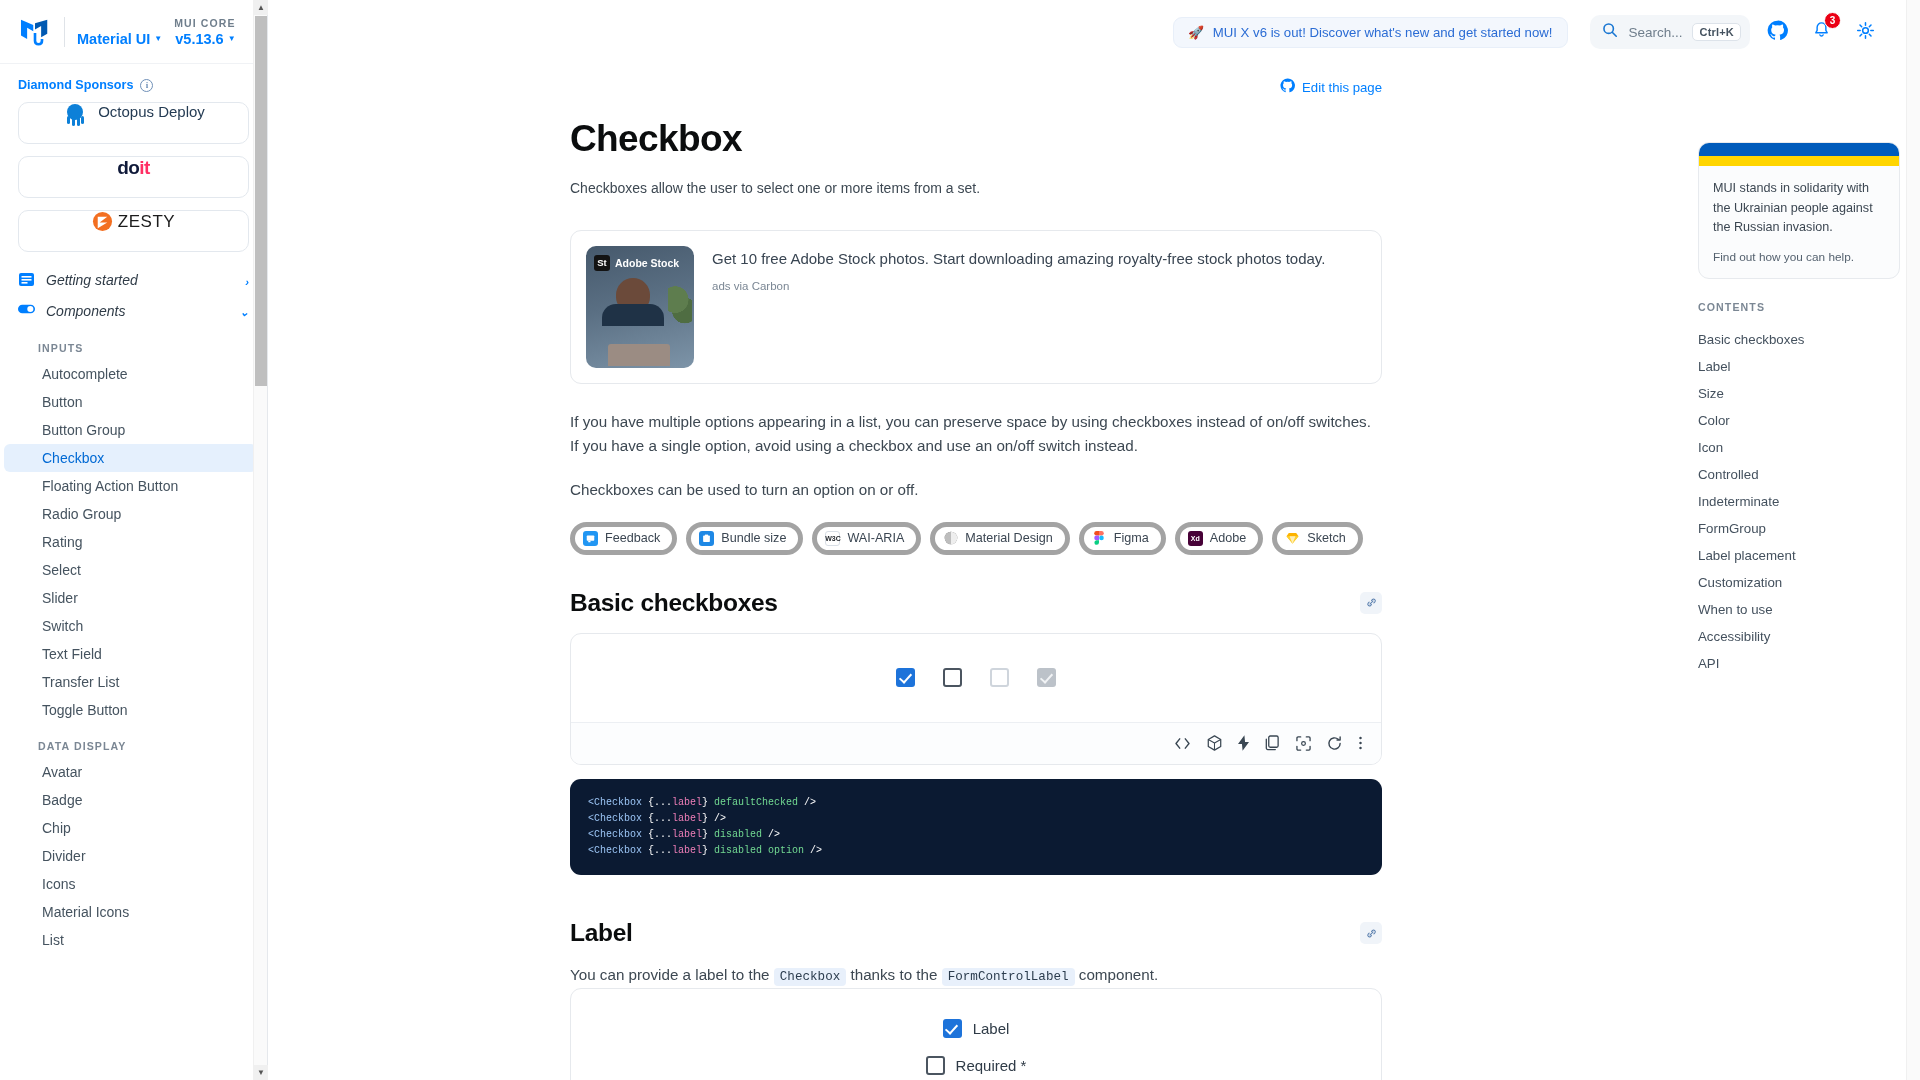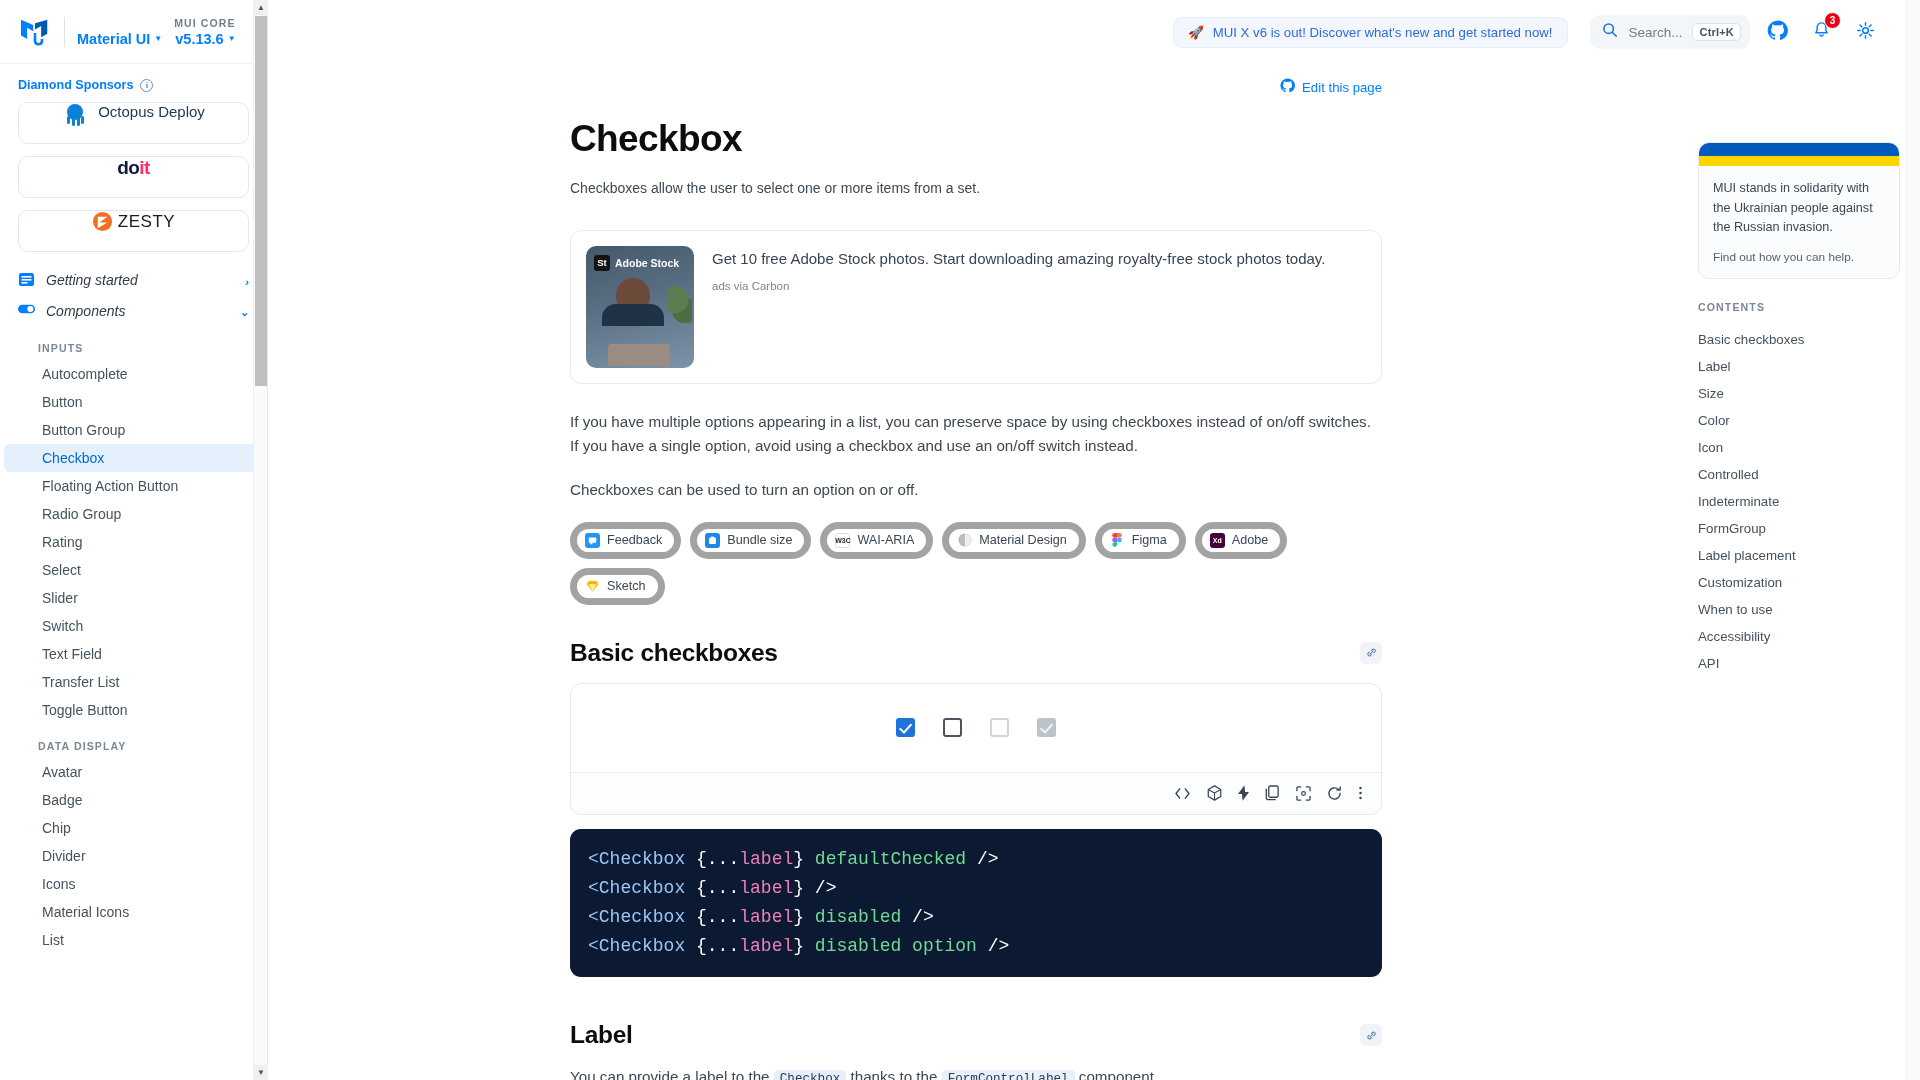--- a/index.html
+++ b/index.html
@@ -207,21 +207,21 @@
   }
   .ad-txt { flex: 1; padding-top: 2px; }
   .ad-headline { font-size: 15px; color: #394552; line-height: 1.52; }
   .ad-via { font-size: 11.5px; color: #7b8794; margin-top: 10px; }
 
   p.body { font-size: 15.2px; color: #3d4852; line-height: 1.58; margin-bottom: 20px; }
 
   .chips { display: flex; gap: 9px; flex-wrap: wrap; margin: 4px 0 34px 0; }
   .chip {
     display: flex; align-items: center; gap: 7px;
-    border: 7px solid #a3a3a3; border-radius: 999px;
+    border: 5px solid #a3a3a3; border-radius: 999px;
     padding: 4px 12px 4px 8px; font-size: 12.6px; color: #3b4652;
     cursor: pointer; background: #fff;
   }
   .chip-ico {
     width: 15px; height: 15px; flex: 0 0 15px; border-radius: 3px;
     display: flex; align-items: center; justify-content: center;
     font-size: 8.5px; font-weight: 700; color: #fff;
   }
 
   .sec-head {
@@ -264,21 +264,21 @@
   .cb.dischecked::after {
     content: ""; position: absolute; left: 5.5px; top: 2.5px;
     width: 5px; height: 10px; border: solid #f1f3f5;
     border-width: 0 2.2px 2.2px 0; transform: rotate(42deg);
   }
   .cb-wide { width: 38px; display: flex; justify-content: center; }
 
   .code-block {
     margin-top: 14px; background: #0b1a32; border-radius: 11px;
     padding: 16px 18px; font-family: "Liberation Mono", monospace;
-    font-size: 18px; line-height: 1.62;
+    font-size: 10px; line-height: 1.62;
   }
   .code-line { white-space: pre; }
   .tk-tag { color: #9cc5f5; }
   .tk-brace { color: #ffffff; }
   .tk-prop { color: #f07fb8; }
   .tk-attr { color: #72d992; }
   .tk-plain { color: #ffffff; }
 
   p.label-desc { font-size: 15.2px; color: #3d4852; line-height: 1.55; }
   code.inline {

